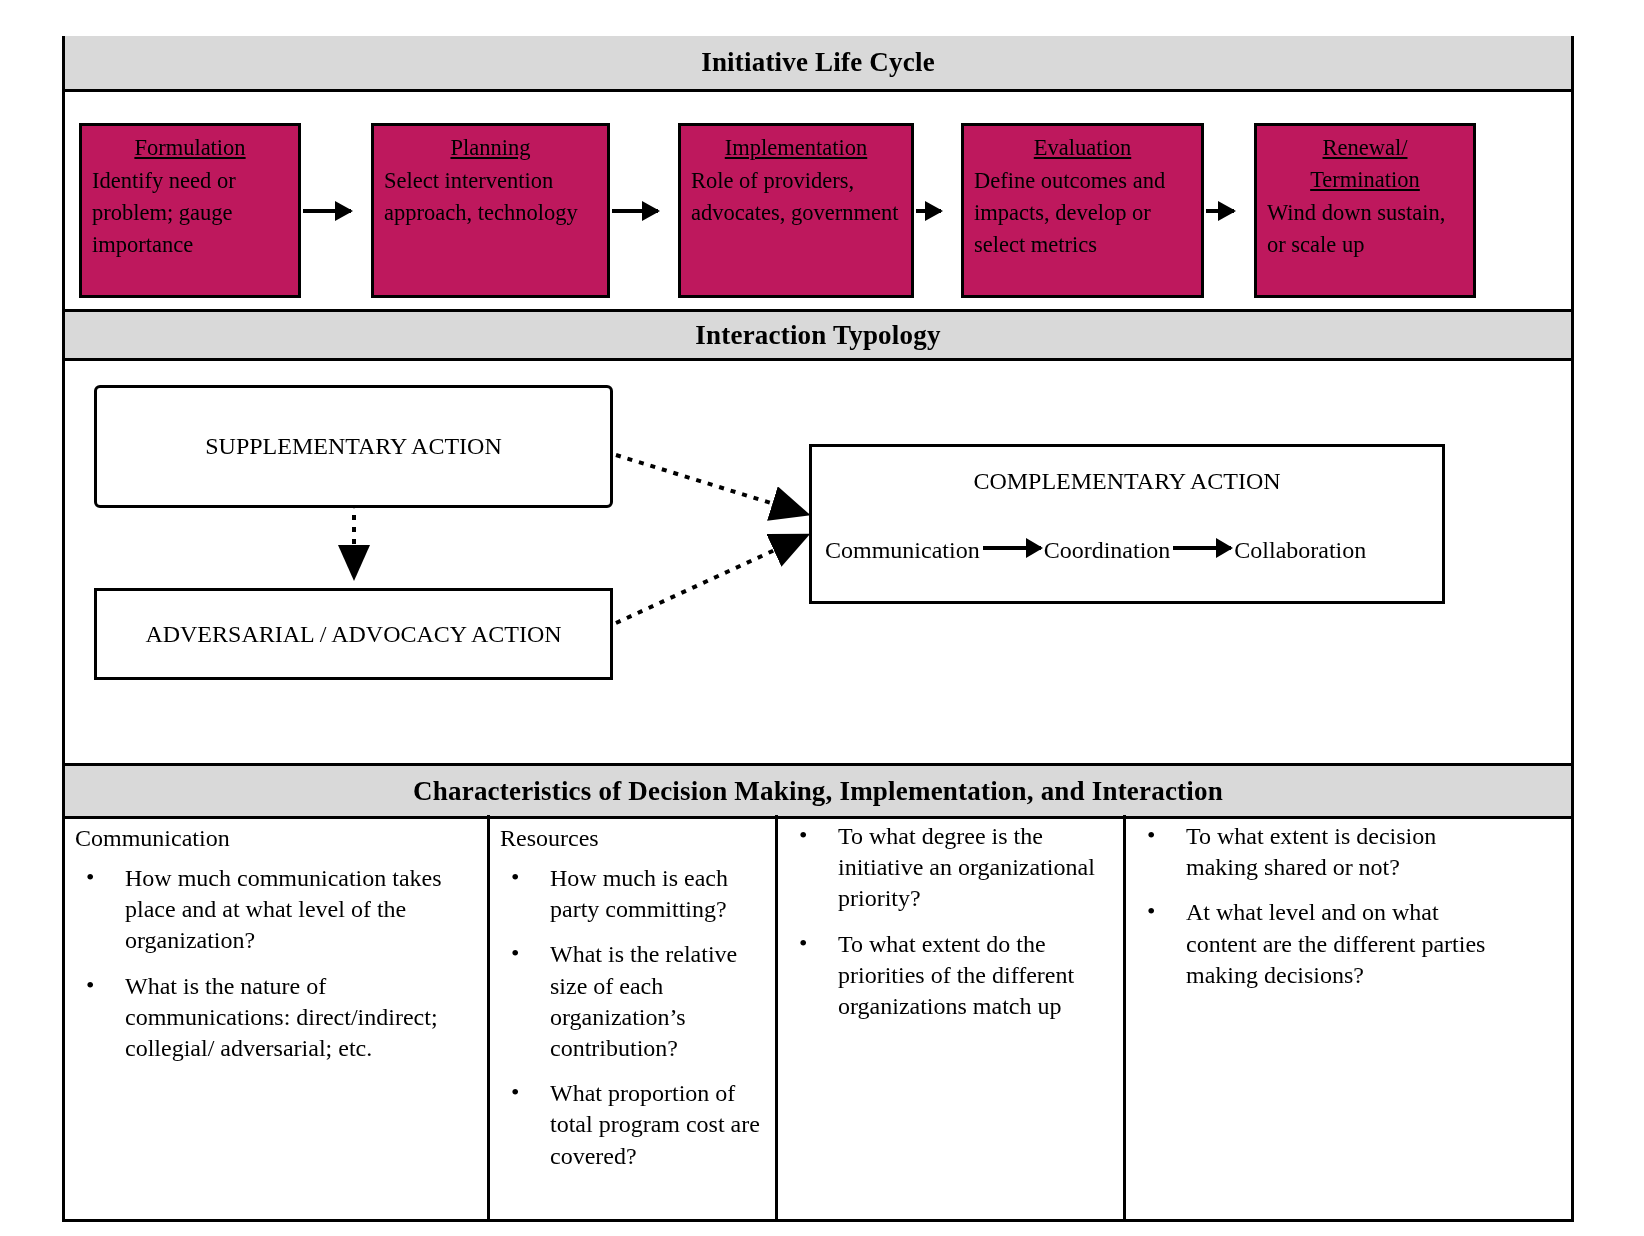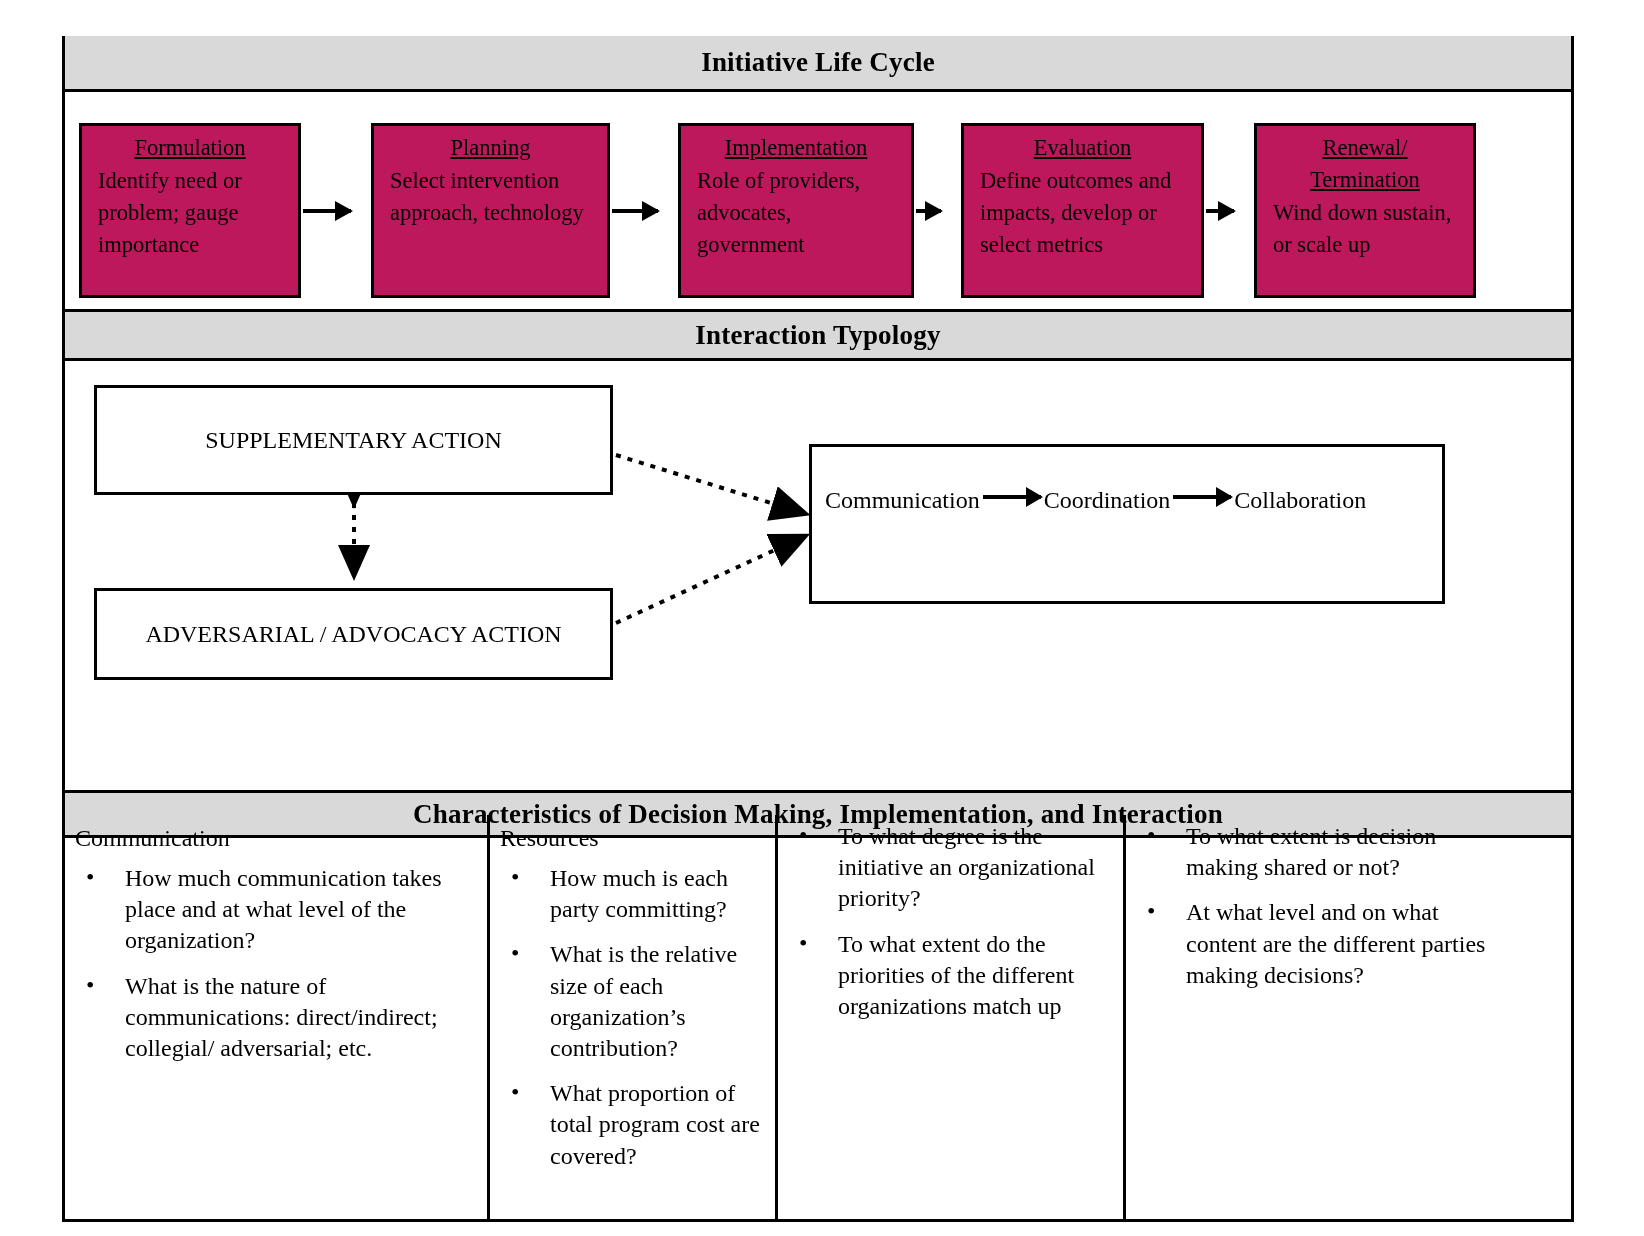--- a/index.html
+++ b/index.html
@@ -40,21 +40,21 @@
     font-weight: bold;
     font-size: 27px;
     line-height: 1;
     display: flex;
     align-items: center;
     justify-content: center;
     letter-spacing: .2px;
   }
   #band-lifecycle  { top: -3px;  height: 56px; border-top: none; }
   #band-typology   { top: 270px; height: 52px; }
-  #band-characteristics { top: 724px; height: 48px; margin-top: 27px; }
+  #band-characteristics { top: 724px; height: 56px; }
 
   
   #lifecycle-row {
     position: absolute;
     top: 56px;
     left: 0;
     width: 100%;
     height: 214px;
   }
   .lc-box {
@@ -66,21 +66,21 @@
     padding: 6px 10px 4px 10px;
     font-size: 22.5px;
     line-height: 1.42;
   }
   .lc-title {
     text-align: center;
     text-decoration: underline;
     display: block;
     margin-bottom: 1px;
   }
-  .lc-body { display: block; margin-left: 6px; }
+  .lc-body { display: block; }
 
   #lc-0 { left: 14px;   width: 222px; height: 175px; }
   #lc-1 { left: 306px;  width: 239px; height: 175px; }
   #lc-2 { left: 613px;  width: 236px; height: 175px; }
   #lc-3 { left: 896px;  width: 243px; height: 175px; }
   #lc-4 { left: 1189px; width: 222px; height: 175px; }
 
   .lc-arrow {
     position: absolute;
     top: 114px;
@@ -115,21 +115,21 @@
     border: 3px solid #000;
     box-sizing: border-box;
     background: #fff;
     font-size: 24px;
     text-align: center;
     line-height: 1.35;
     display: flex;
     align-items: center;
     justify-content: center;
   }
-  #ty-supplementary { left: 29px;  top: 24px;  width: 519px; height: 110px; }
+  #ty-supplementary { left: 29px;  top: 24px;  width: 519px; height: 123px; border-radius: 6px; }
   #ty-adversarial   { left: 29px;  top: 227px; width: 519px; height: 92px;
                       align-items: center; }
   #ty-complementary { left: 744px; top: 83px;  width: 636px; height: 160px;
                       display: block; }
 
   #ty-complementary .cx-title {
     text-align: center;
     font-size: 24px;
     margin-top: 18px;
   }
@@ -281,20 +281,21 @@
 
     <div class="ty-box" id="ty-supplementary">
       <span>SUPPLEMENTARY ACTION</span>
     </div>
 
     <div class="ty-box" id="ty-adversarial">
       <span>ADVERSARIAL / ADVOCACY ACTION</span>
     </div>
 
     <div class="ty-box" id="ty-complementary">
+      <div class="cx-title">COMPLEMENTARY ACTION</div>
       <div class="cx-chain">
         <span>Communication</span>
         <span class="chain-arrow"></span>
         <span>Coordination</span>
         <span class="chain-arrow"></span>
         <span>Collaboration</span>
       </div>
     </div>
   </div>
 

